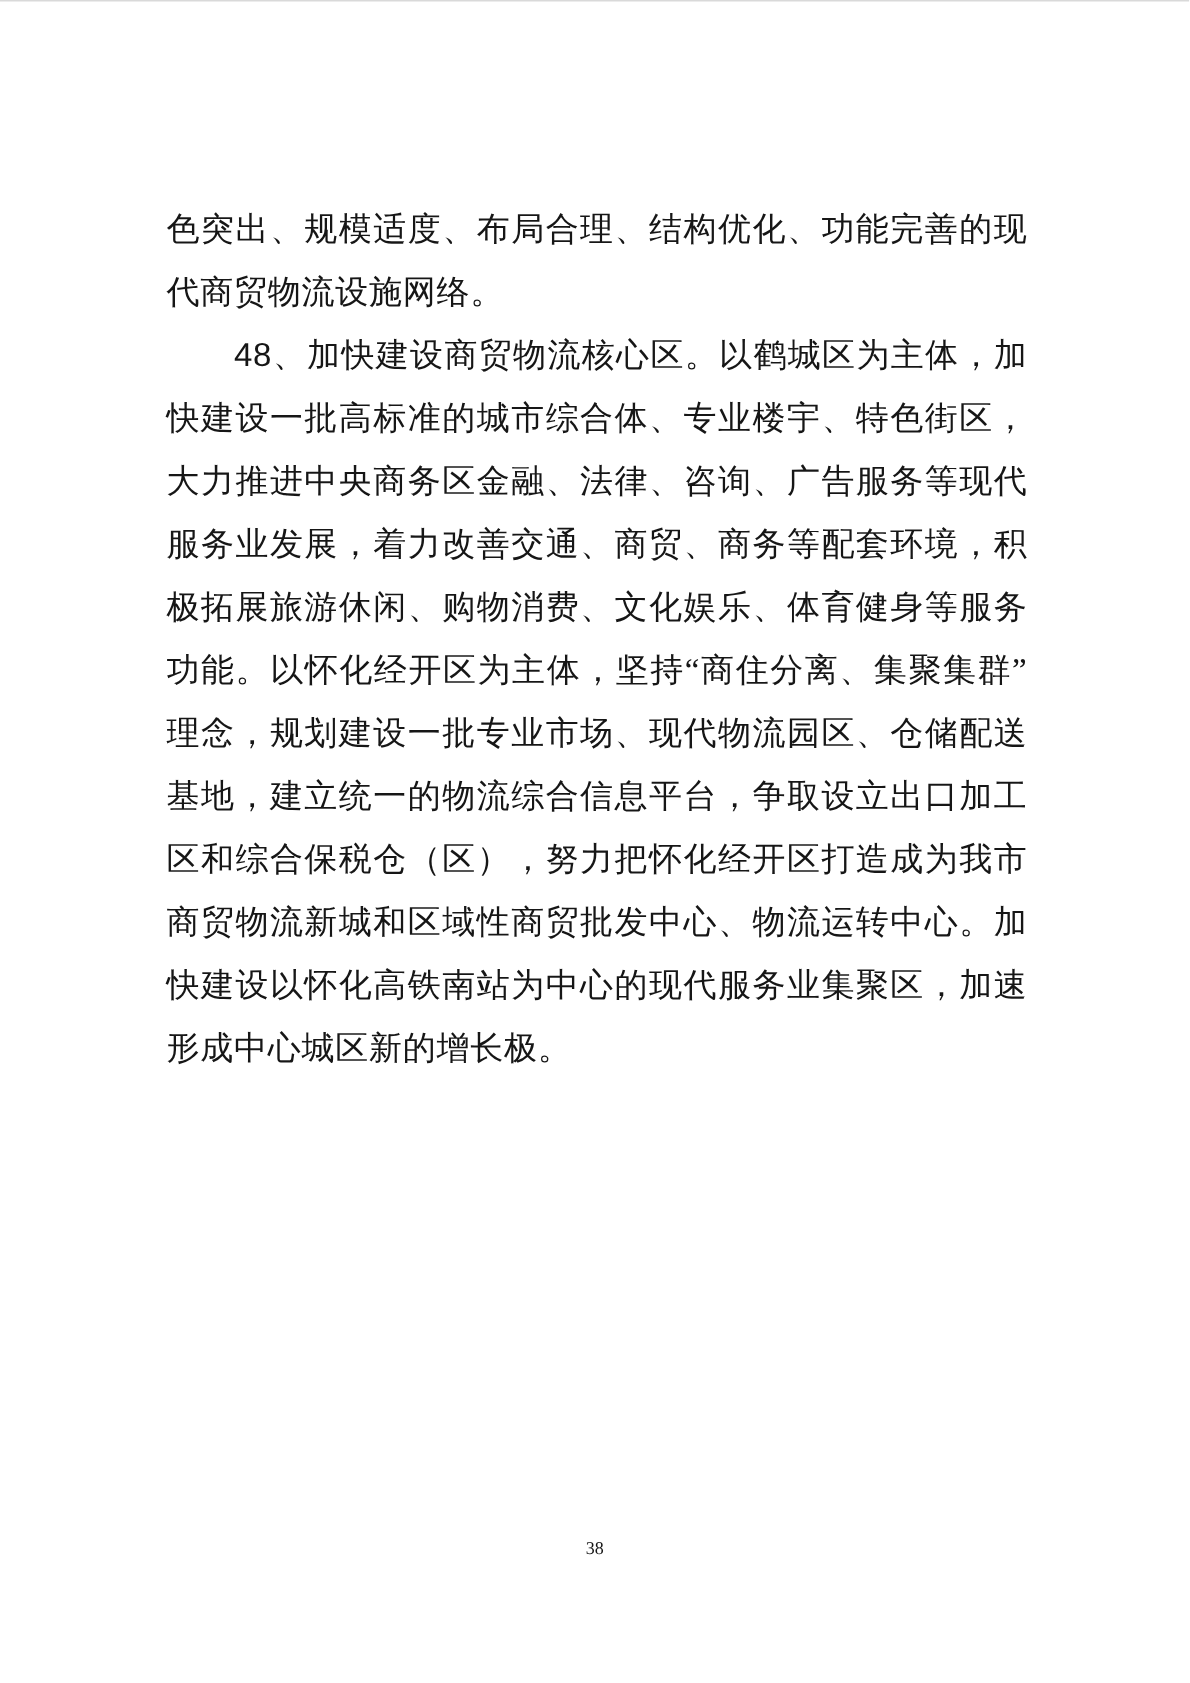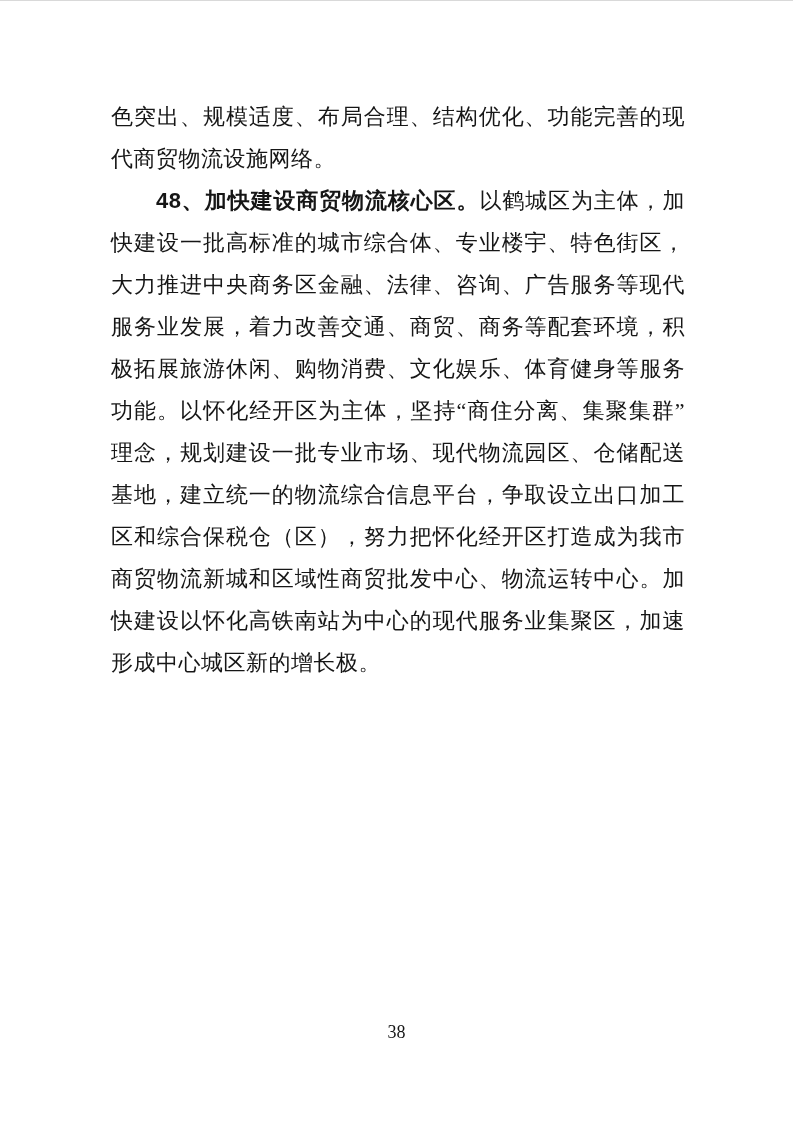--- a/index.html
+++ b/index.html
@@ -20,44 +20,44 @@
     position: absolute;
     top: 0;
     left: 0;
     width: 100%;
     height: 1px;
     background: #d9d9d9;
   }
   .content {
     position: absolute;
     left: 111px;
-    top: 96px;
+    top: 132px;
     width: 574px;
   }
   .content p {
     margin: 0;
     font-size: 22px;
     line-height: 42px;
     text-align: justify;
     letter-spacing: 0.5px;
   }
   .content p.indent {
     text-indent: 45px;
   }
   .lead {
-    font-weight: 700;
+    font-weight: 400;
     font-family: "Liberation Sans", "DejaVu Sans", sans-serif;
   }
   .page-number {
     position: absolute;
     top: 1021px;
     left: 0;
     width: 100%;
     text-align: center;
-    font-size: 18px;
+    font-size: 12px;
     line-height: 22px;
     font-family: "Liberation Serif", "DejaVu Serif", serif;
     color: #161616;
   }
 </style>
 </head>
 <body>
 
 <div class="page">
   <div class="scan-edge"></div>

